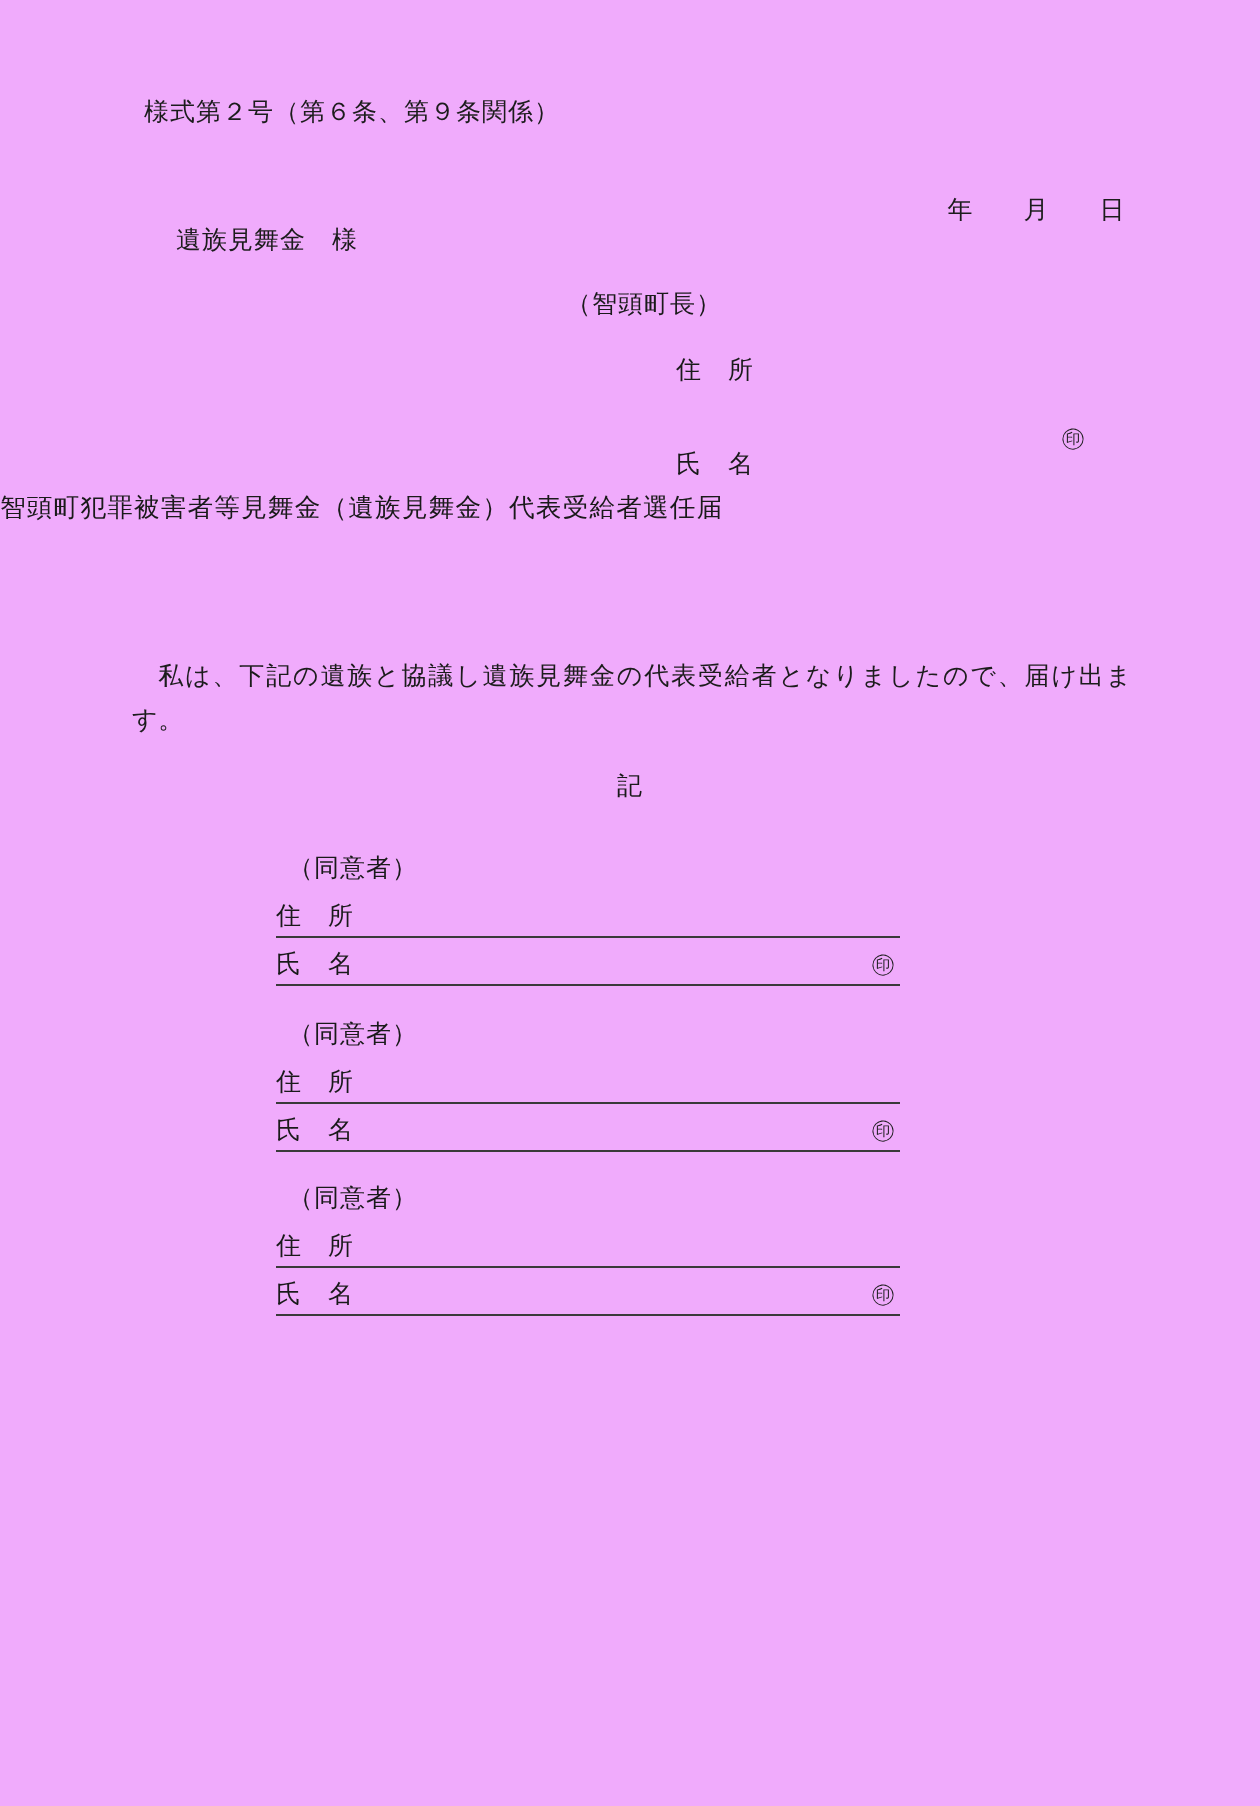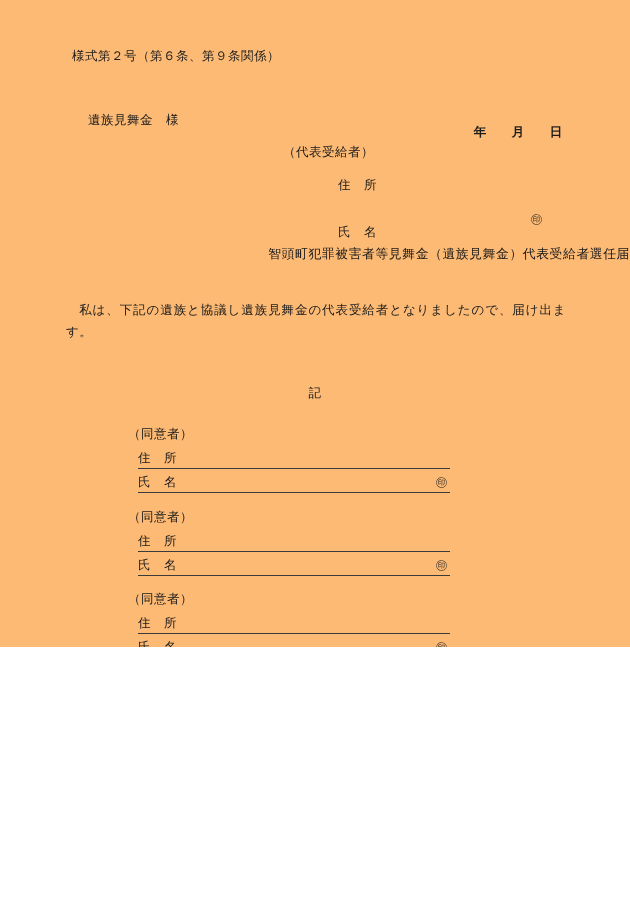--- a/index.html
+++ b/index.html
@@ -8,22 +8,22 @@
     padding: 0;
     background: #ffffff;
   }
   body {
     font-family: "Liberation Serif", "DejaVu Serif", serif;
     color: #1a1a1a;
   }
   .page {
     position: relative;
     width: 630px;
-    height: 647px;
-    background: #fdba74;
+    height: 903px;
+    background: #f0abfc;
     box-sizing: border-box;
     overflow: hidden;
   }
   .doc-body {
     position: absolute;
     left: 0;
     top: 0;
     width: 630px;
     height: 903px;
   }
@@ -38,23 +38,22 @@
     letter-spacing: 0.5px;
   }
 
   .form-no {
     left: 72px;
     top: 47px;
   }
 
   .date-line {
     left: 455px;
-    top: 104px;
+    top: 77px;
     letter-spacing: 0;
-    font-weight: bold;
   }
   .date-line .seg {
     display: inline-block;
     width: 38px;
     text-align: left;
   }
   .date-line .seg:last-child { width: auto; }
 
   .addressee {
     left: 88px;
@@ -87,39 +86,40 @@
     right: 0;
     top: 0;
   }
 
   
   .doc-title {
     position: absolute;
     left: 0;
     top: 246px;
     width: 630px;
-    text-align: right;
+    text-align: left;
     font-size: 12.8px;
     letter-spacing: 0.6px;
     white-space: pre;
     color: #1a1a1a;
     font-family: Liberation Serif, serif;
   }
 
   
   .para {
     position: absolute;
     left: 66px;
     width: 500px;
     font-size: 12.5px;
     line-height: 21.5px;
     text-align: justify;
     text-justify: inter-ideograph;
     letter-spacing: 0.35px;
     color: #1c1c1c;
+    margin-top: 28px;
   }
   .para-1 { top: 300px; }
   .para-2 { top: 322px; }
   .para .indent { padding-left: 1.05em; display: inline; }
 
   
   .ki-mark {
     position: absolute;
     left: 0;
     top: 385px;
@@ -136,21 +136,21 @@
     width: 330px;
     font-size: 12.5px;
     letter-spacing: 0.5px;
   }
   .consent-1 { top: 428px; }
   .consent-2 { top: 511px; }
   .consent-3 { top: 593px; }
 
   .consent .c-head {
     white-space: pre;
-    margin: 0 0 8px 0;
+    margin: 0 0 8px 16px;
     line-height: 1.0;
   }
   .consent .c-row {
     position: relative;
     margin-left: 10px;
     width: 312px;
     height: 20px;
     border-bottom: 1px solid #3a3a3a;
     box-sizing: border-box;
   }
@@ -179,21 +179,21 @@
 
     <div class="line form-no">様式第２号（第６条、第９条関係）</div>
 
     <div class="line date-line">
       <span class="seg">年</span><span class="seg">月</span><span class="seg">日</span>
     </div>
 
     <div class="line addressee">遺族見舞金　様</div>
 
     <div class="recipient-block">
-      <div class="rb-head">（代表受給者）</div>
+      <div class="rb-head">（智頭町長）</div>
       <div class="rb-row">
         <span>住　所</span>
       </div>
       <div class="rb-row">
         <span>氏　名</span>
         <span class="seal">㊞</span>
       </div>
     </div>
 
     <div class="doc-title">智頭町犯罪被害者等見舞金（遺族見舞金）代表受給者選任届</div>

